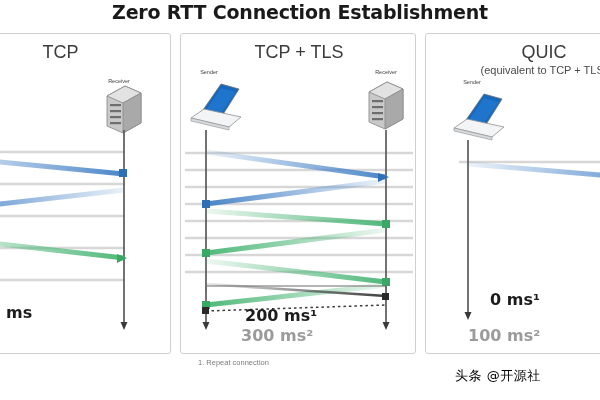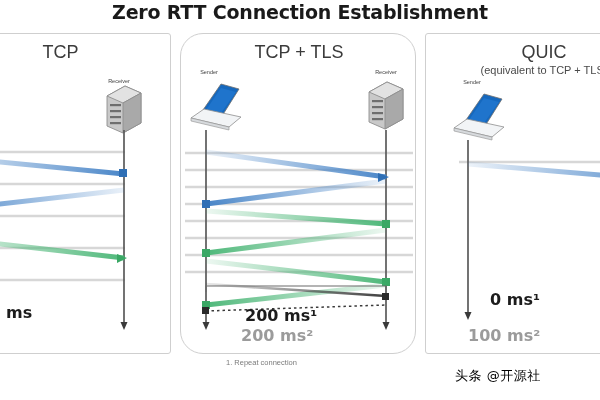--- a/index.html
+++ b/index.html
@@ -38,21 +38,21 @@
 
   
   .panel {
     position: absolute;
     background: #ffffff;
     border: 1px solid #cfcfcf;
     border-radius: 3px;
     box-sizing: border-box;
   }
   #panel-tcp      { left: -52px; top: 33px; width: 223px; height: 321px; }
-  #panel-tcptls   { left: 180px; top: 33px; width: 236px; height: 321px; border-radius: 23px; }
+  #panel-tcptls   { left: 180px; top: 33px; width: 236px; height: 321px; }
   #panel-quic     { left: 425px; top: 33px; width: 236px; height: 321px; }
 
   .panel-title {
     position: absolute;
     top: 8px;
     width: 100%;
     text-align: center;
     font-size: 18px;
     color: #3b3b3b;
     font-family: "Liberation Sans", sans-serif;
@@ -96,21 +96,21 @@
 
   .footnotes {
     position: absolute;
     left: 198px;
     top: 358px;
     font-size: 7.5px;
     line-height: 10.5px;
     color: #7b7b7b;
     font-family: "Liberation Sans", sans-serif;
   }
-  .footnotes div { white-space: nowrap; margin-left: 28px; }
+  .footnotes div { white-space: nowrap; }
 
   .watermark {
     position: absolute;
     left: 455px;
     top: 367px;
     font-size: 13px;
     color: #000000;
     font-family: "DejaVu Sans", sans-serif;
     white-space: nowrap;
     letter-spacing: 0.5px;
@@ -272,21 +272,21 @@
         <path d="M 25,277 L 205,271" stroke="#3a3a3a" stroke-width="1.5" fill="none" stroke-dasharray="2.5 3"></path>
         <rect x="21" y="273" width="7" height="7" fill="#2a2a2a"></rect>
       </g>
 
       <g stroke="#6a6a6a" stroke-width="1.2" fill="none">
         <path d="M 25,258 L 25,252 L 205,252 L 205,258"></path>
       </g>
     </svg>
 
     <div class="result primary" style="left:64px; top:272px;text-align:center;">200 ms¹</div>
-    <div class="result secondary" style="left:60px; top:292px;">200 ms²</div>
+    <div class="result secondary" style="left:60px; top:292px;">300 ms²</div>
   </div>
 
   <div class="panel" id="panel-quic">
     <div class="panel-title" style="left:0; width:236px;">QUIC</div>
     <div class="panel-subtitle" style="left:0; width:236px;">(equivalent to TCP + TLS)</div>
 
     <div class="node-label" style="left:24px; top:45px; width:44px;">Sender</div>
 
     <svg class="diagram-svg" width="236" height="321" viewBox="0 0 236 321">
       <defs>

